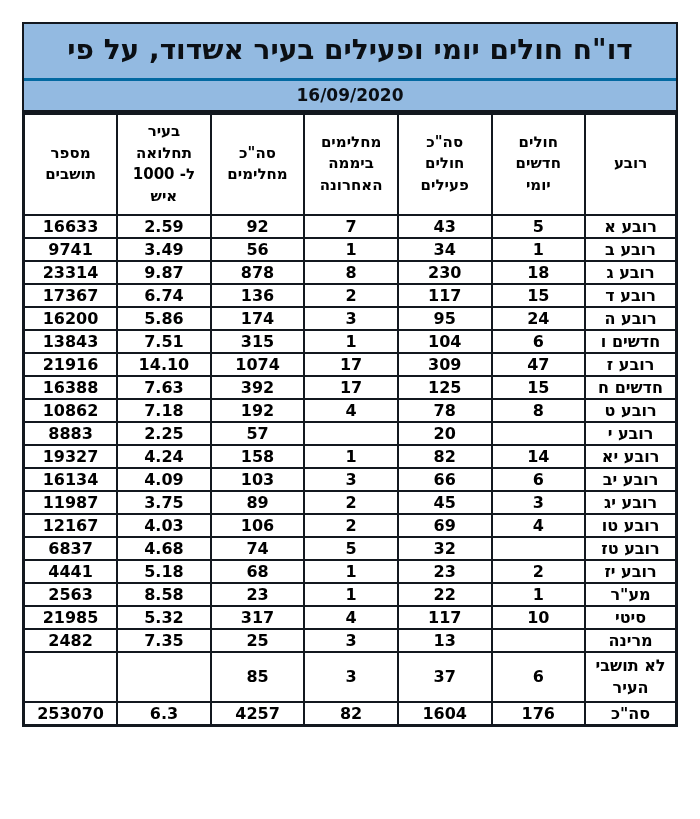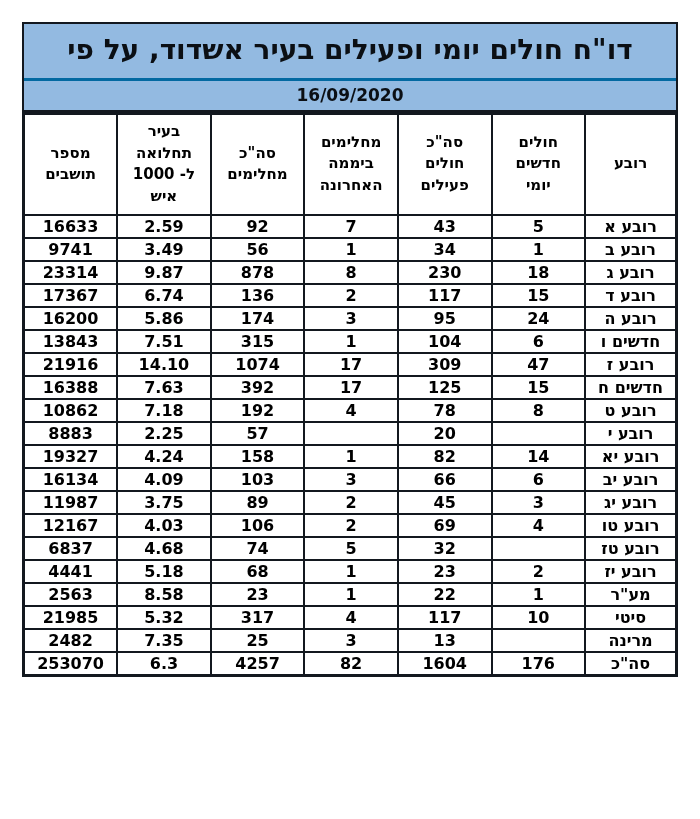--- a/index.html
+++ b/index.html
@@ -275,20 +275,29 @@
         </tr>
         <tr>
           <td class="quarter-cell">מרינה</td>
           <td></td>
           <td>13</td>
           <td>3</td>
           <td>25</td>
           <td>7.35</td>
           <td>2482</td>
         </tr>
+        <tr class="tall">
+          <td class="quarter-cell">לא תושבי העיר</td>
+          <td>6</td>
+          <td>37</td>
+          <td>3</td>
+          <td>85</td>
+          <td></td>
+          <td></td>
+        </tr>
         <tr>
           <td class="quarter-cell">סה"כ</td>
           <td>176</td>
           <td>1604</td>
           <td>82</td>
           <td>4257</td>
           <td>6.3</td>
           <td>253070</td>
         </tr>
       </tbody>

